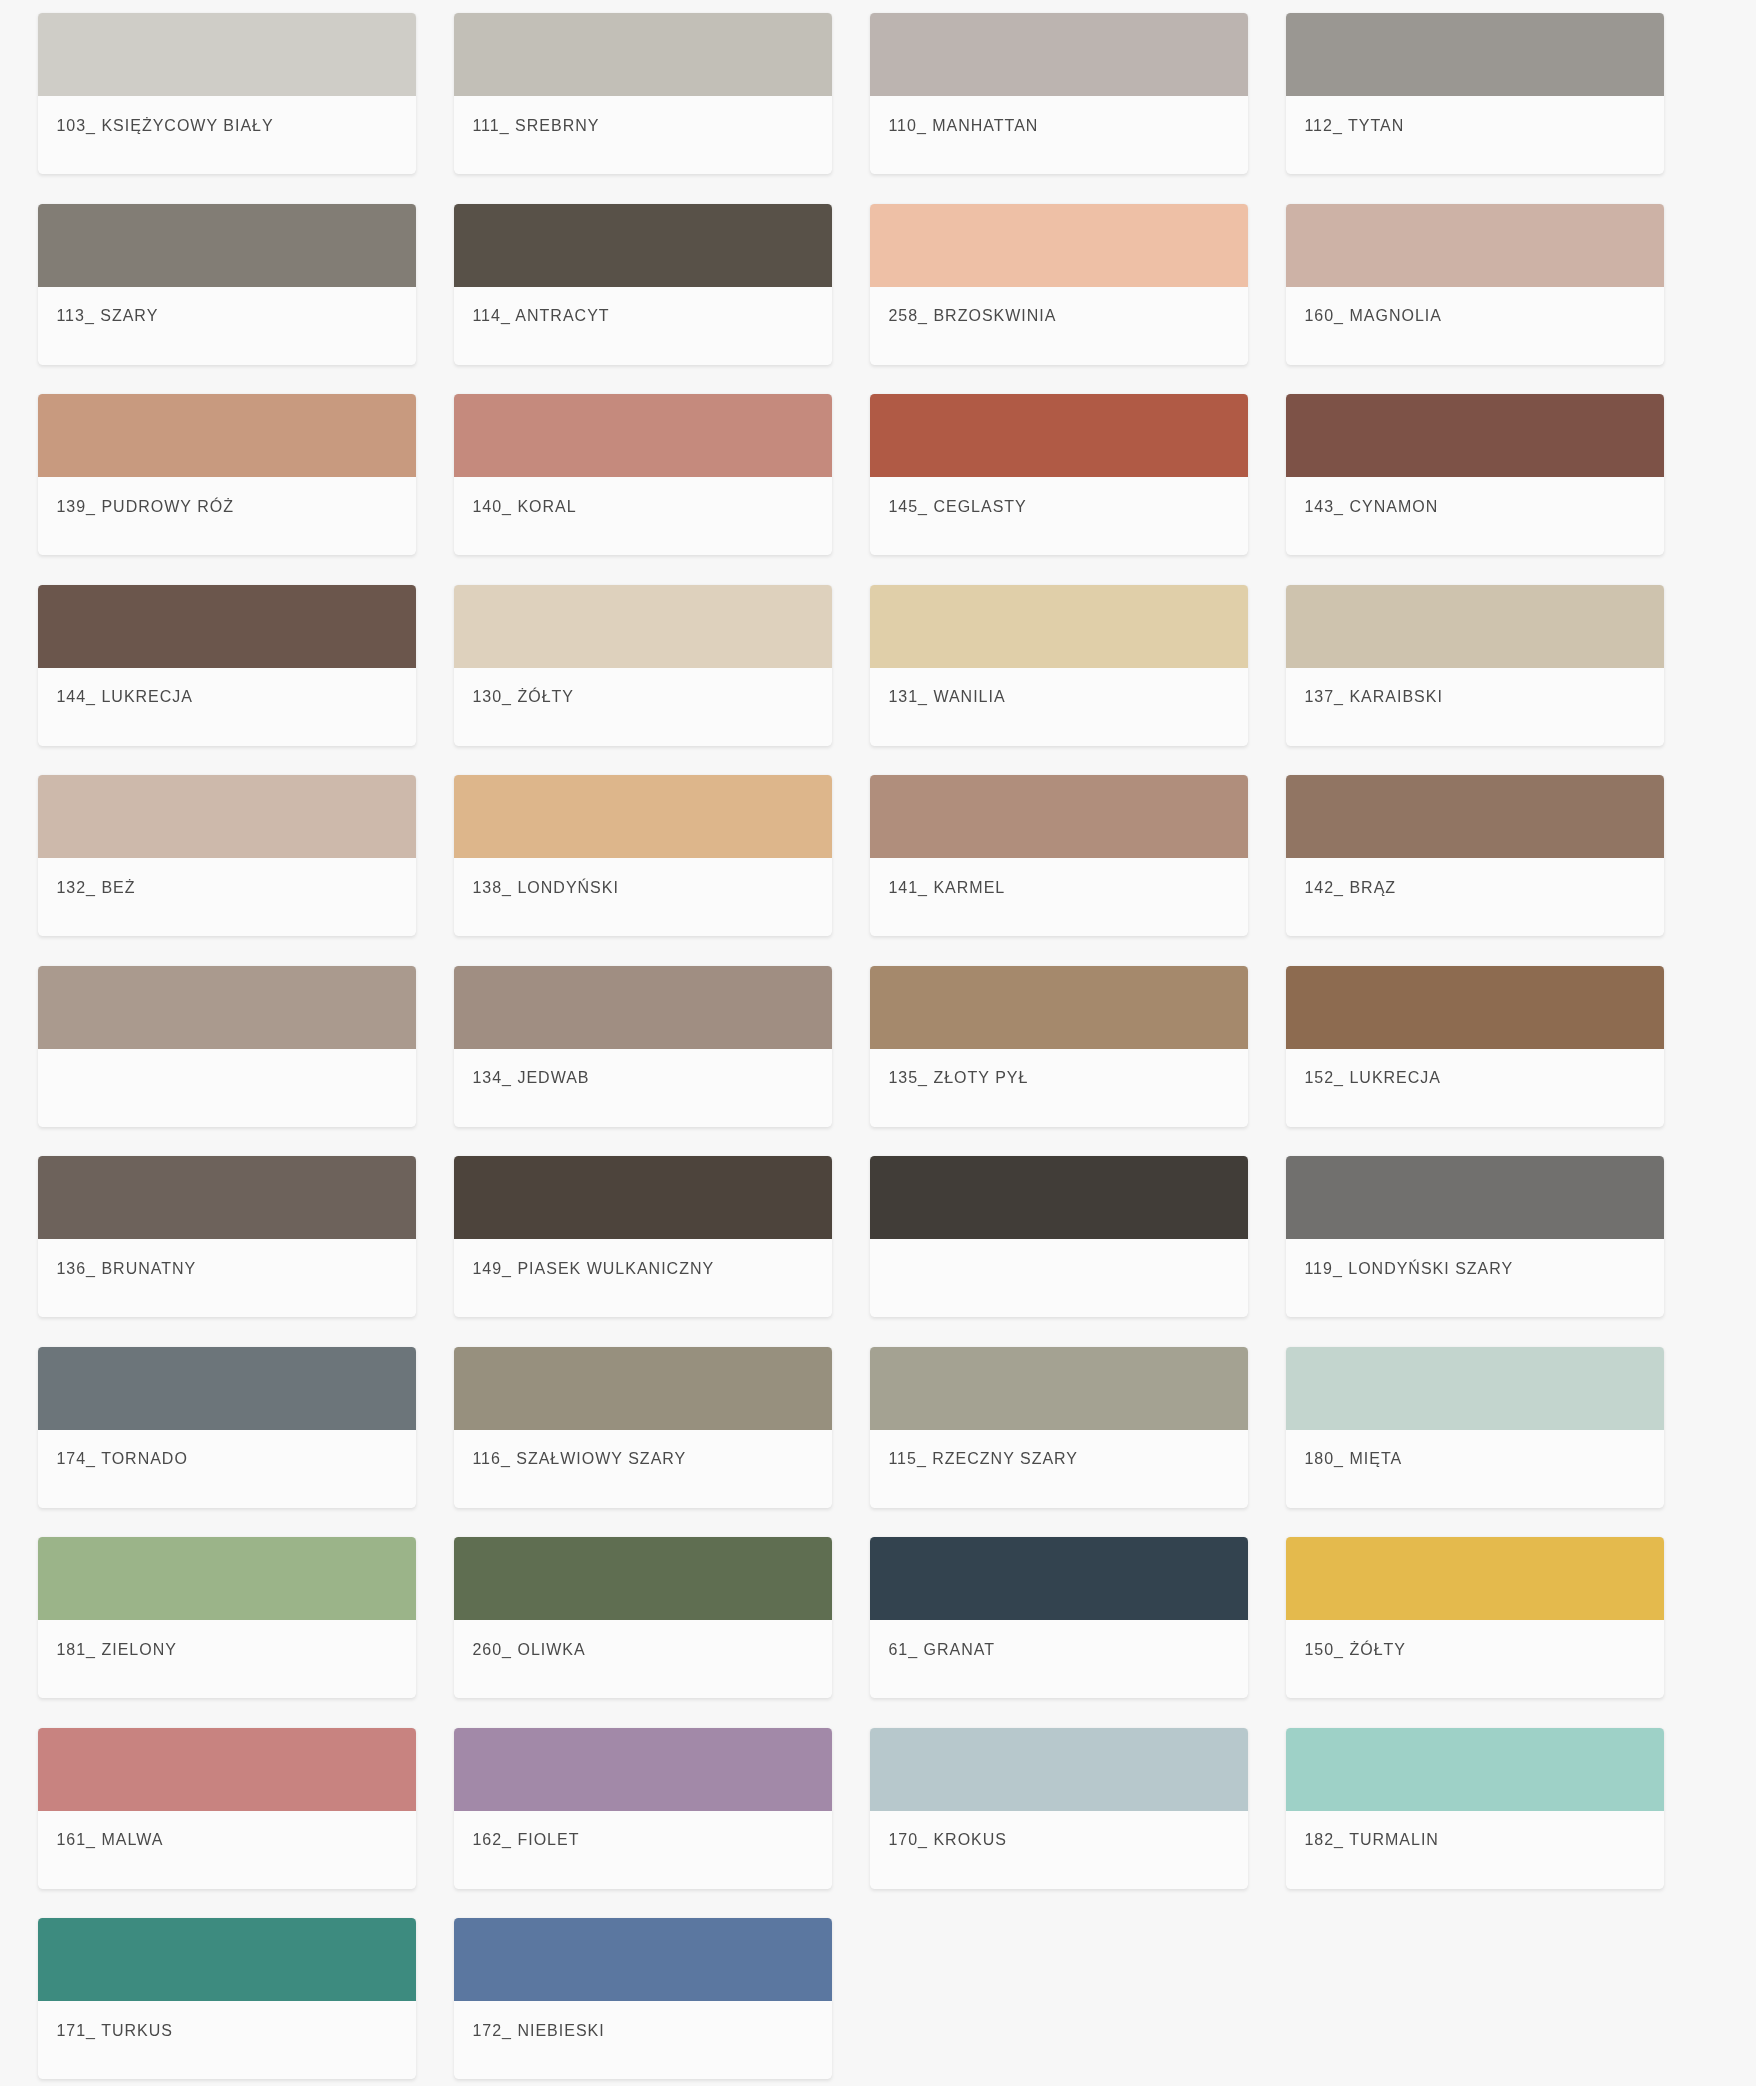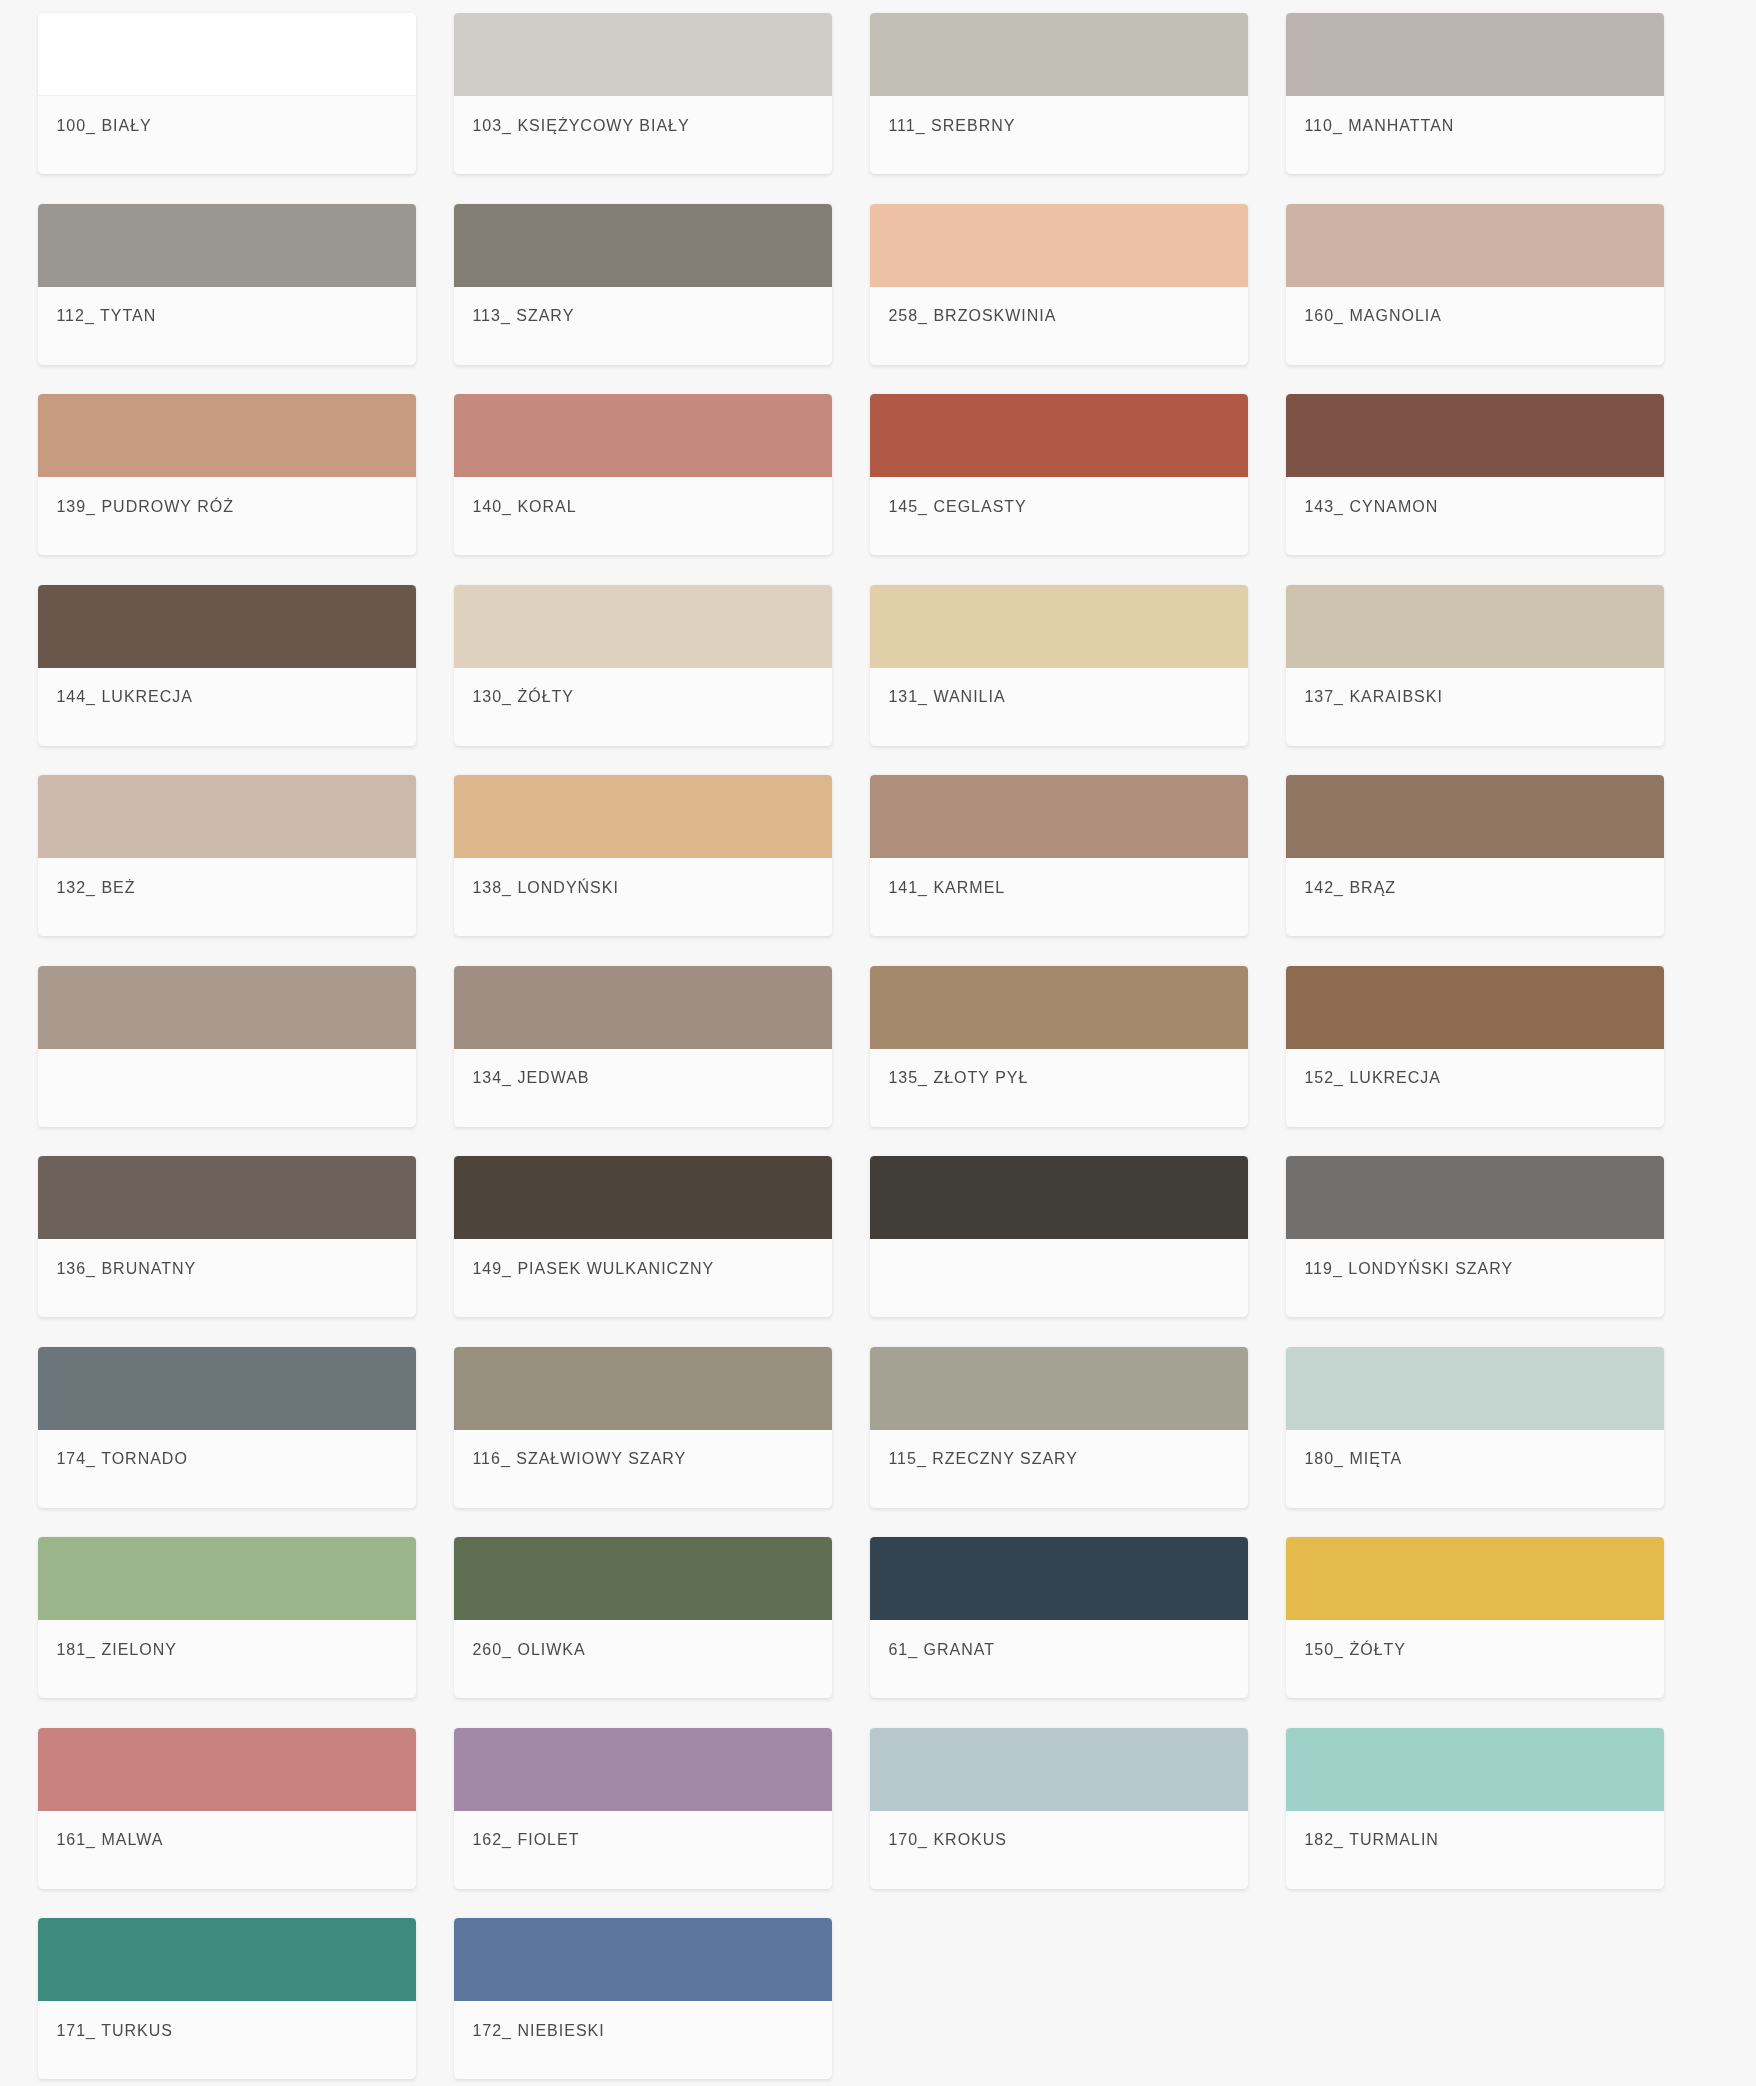--- a/index.html
+++ b/index.html
@@ -65,26 +65,20 @@
     font-weight: 400;
     white-space: nowrap;
     font-family: "Liberation Sans", sans-serif;
   }
 </style>
 </head>
 <body>
 
 <div id="palette-page">
   <div class="swatch-grid" id="swatch-grid">
-      <div class="swatch-card is-white">
-        <div class="swatch-color" style="background: rgb(255, 255, 255);"></div>
-        <div class="swatch-body">
-          <span class="swatch-label">100_ BIAŁY</span>
-        </div>
-      </div>
       <div class="swatch-card">
         <div class="swatch-color" style="background: rgb(207, 205, 199);"></div>
         <div class="swatch-body">
           <span class="swatch-label">103_ KSIĘŻYCOWY BIAŁY</span>
         </div>
       </div>
       <div class="swatch-card">
         <div class="swatch-color" style="background: rgb(194, 191, 183);"></div>
         <div class="swatch-body">
           <span class="swatch-label">111_ SREBRNY</span>
@@ -99,20 +93,26 @@
       <div class="swatch-card">
         <div class="swatch-color" style="background: rgb(154, 151, 146);"></div>
         <div class="swatch-body">
           <span class="swatch-label">112_ TYTAN</span>
         </div>
       </div>
       <div class="swatch-card">
         <div class="swatch-color" style="background: rgb(130, 125, 117);"></div>
         <div class="swatch-body">
           <span class="swatch-label">113_ SZARY</span>
+        </div>
+      </div>
+      <div class="swatch-card">
+        <div class="swatch-color" style="background: rgb(88, 81, 72);"></div>
+        <div class="swatch-body">
+          <span class="swatch-label">114_ ANTRACYT</span>
         </div>
       </div>
       <div class="swatch-card">
         <div class="swatch-color" style="background: rgb(238, 192, 166);"></div>
         <div class="swatch-body">
           <span class="swatch-label">258_ BRZOSKWINIA</span>
         </div>
       </div>
       <div class="swatch-card">
         <div class="swatch-color" style="background: rgb(205, 178, 166);"></div>

